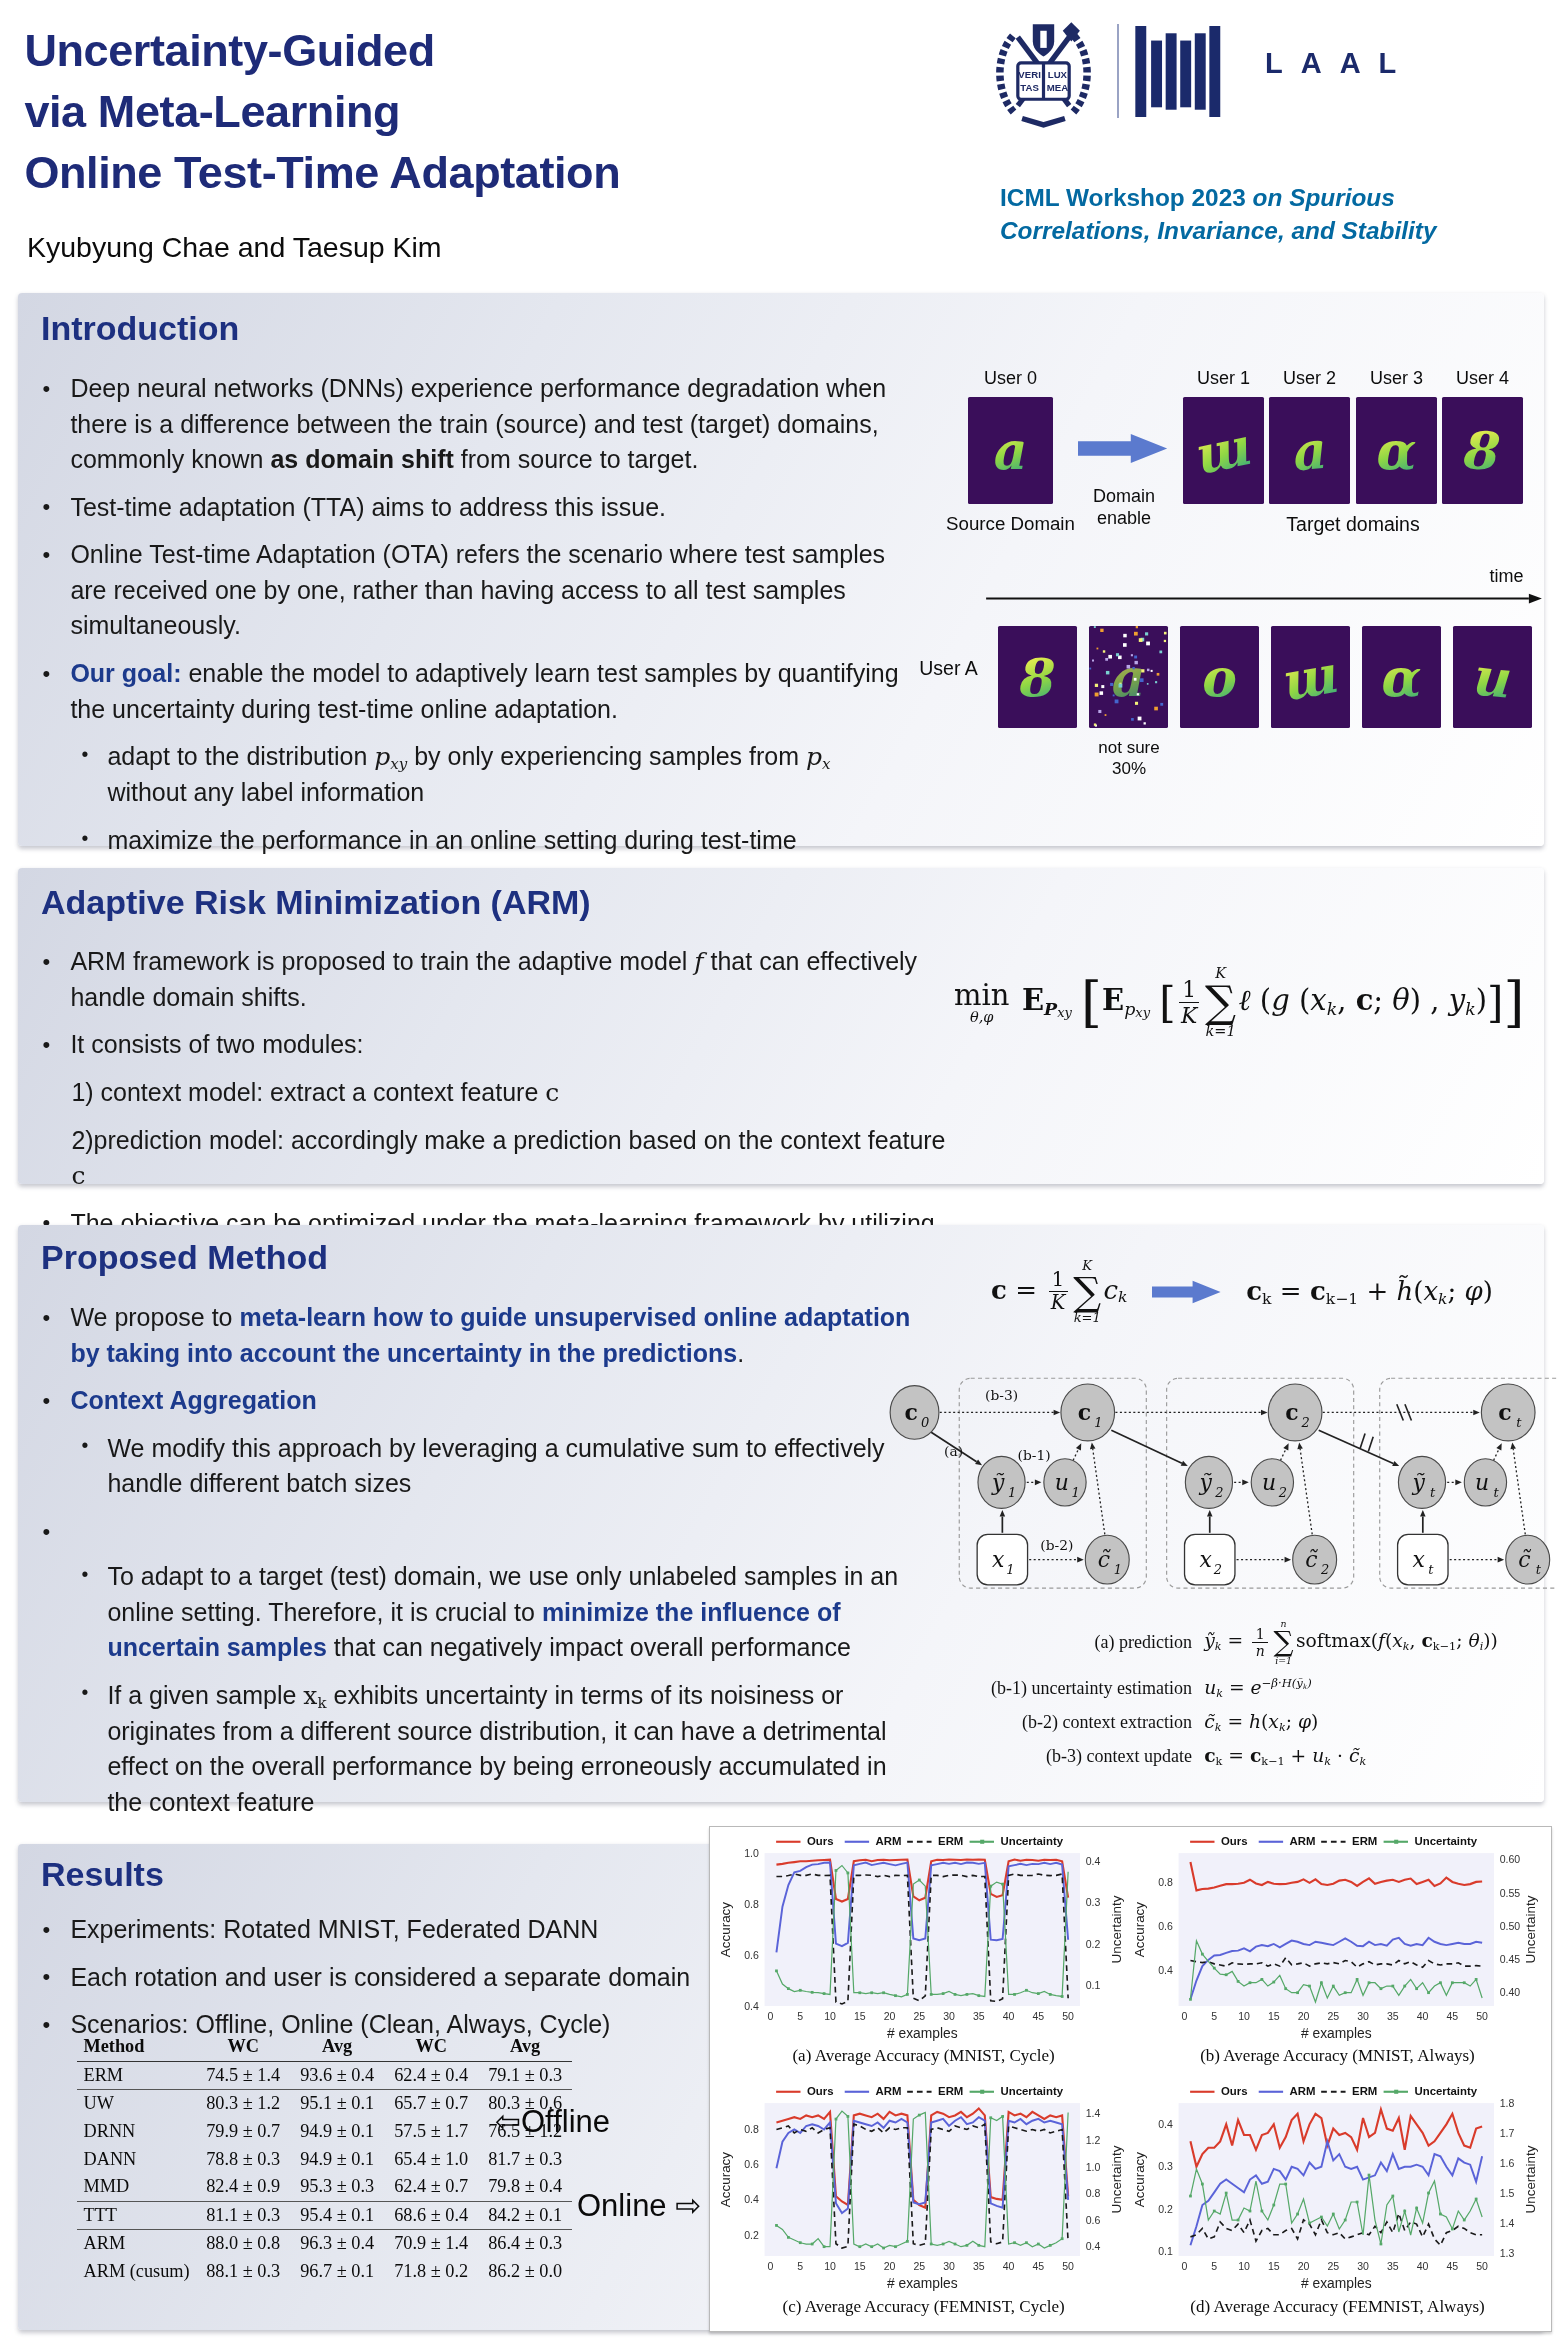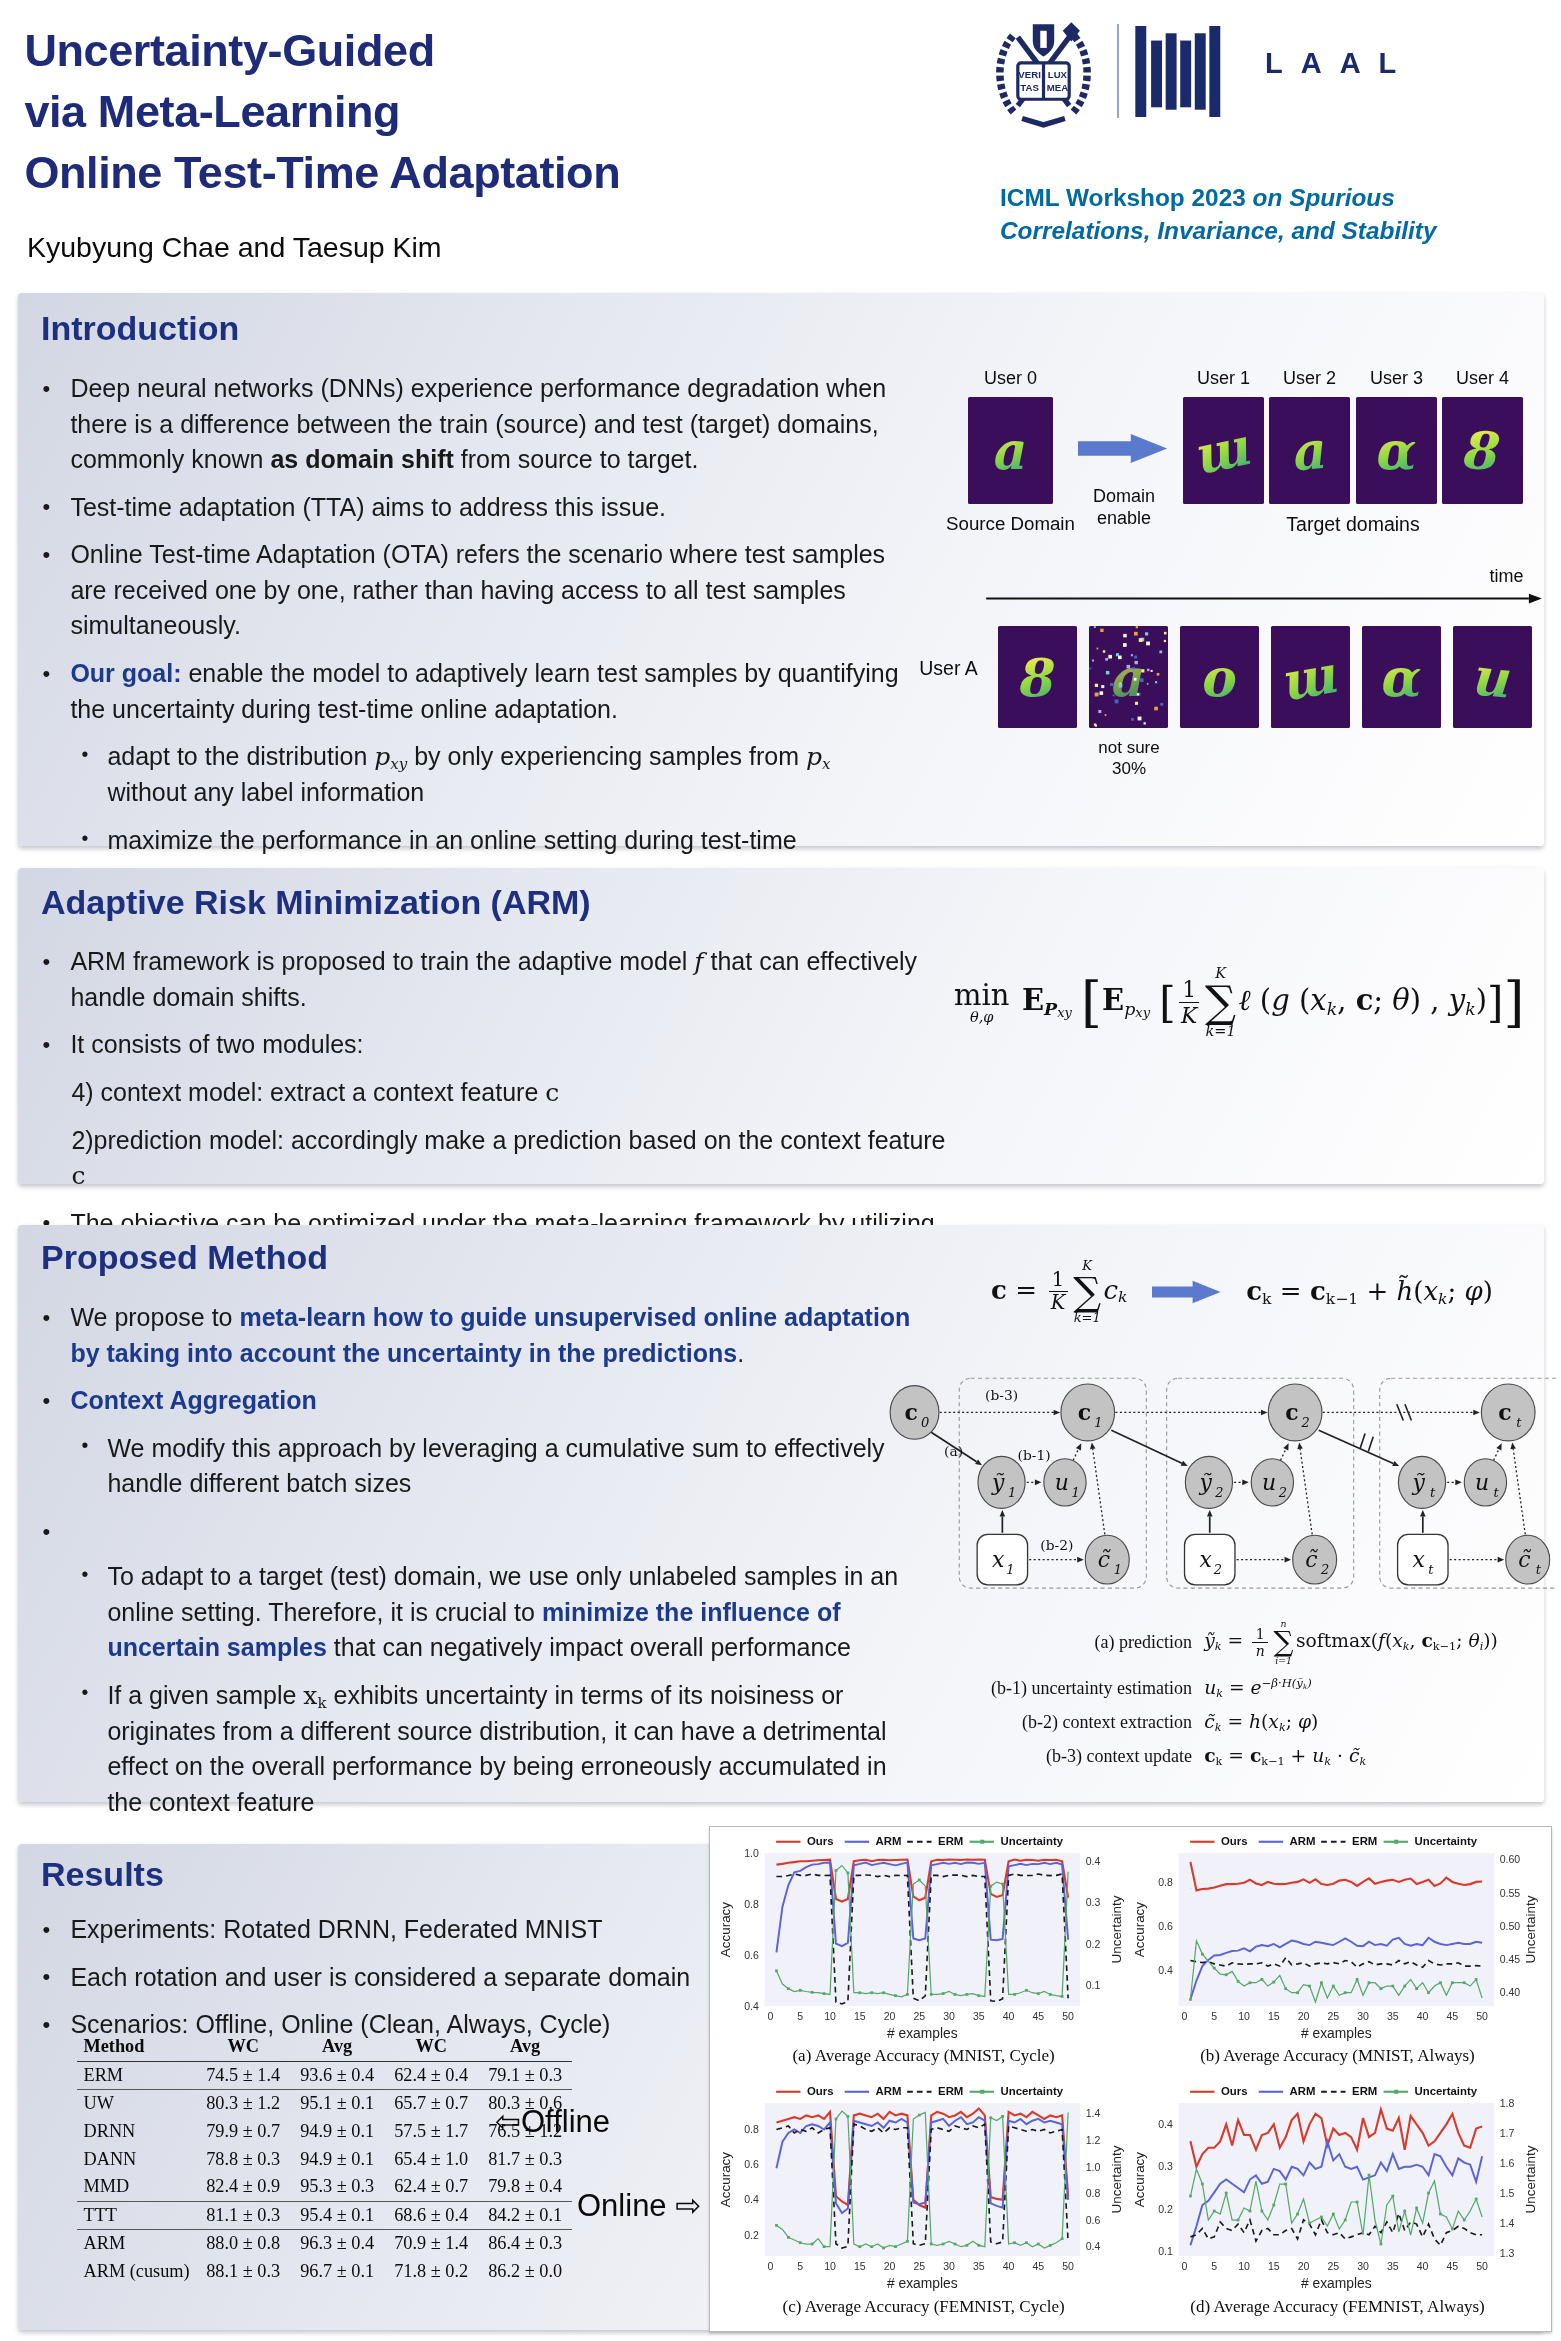--- a/index.html
+++ b/index.html
@@ -273,21 +273,21 @@
     <div class="bullets" style="left:24.4px;top:76px;width:919px;">
         <div class="bullet lvl1">
           <span class="dot">•</span>
           <span class="btext"><span>ARM framework is proposed to train the adaptive model </span><span class="m">f</span><span> that can effectively handle domain shifts.</span></span>
         </div>
         <div class="bullet lvl1">
           <span class="dot">•</span>
           <span class="btext"><span>It consists of two modules:</span></span>
         </div>
         <div class="bullet lvl0">
-          <span class="btext"><span>4) context model: extract a context feature </span><span class="mr">c</span></span>
+          <span class="btext"><span>1) context model: extract a context feature </span><span class="mr">c</span></span>
         </div>
         <div class="bullet lvl0">
           <span class="btext"><span>2)prediction model: accordingly make a prediction based on the context feature </span><span class="mr">c</span></span>
         </div>
         <div class="bullet lvl1">
           <span class="dot">•</span>
           <span class="btext"><span>The objective can be optimized under the meta-learning framework by utilizing multiple episodes.</span></span>
         </div>
       </div>
     <div class="formula" style="position:absolute;left:919px;top:98px;width:602px;text-align:center;font-size:29px;"><span class="stack">
@@ -475,21 +475,21 @@
           <div class="eqformula"><span class="mb">c</span><span class="mr sb">k</span><span class="mr"> = </span><span class="mb">c</span><span class="mr sb">k−1</span><span class="mr"> + </span><span class="m">u</span><span class="m sb">k</span><span class="mr"> · </span><span class="m">c̃</span><span class="m sb">k</span></div>
         </div>
       </div>
   </section>
 
   <section class="panel" style="top:1844px;height:486px;">
     <h2 style="top:11.4px;">Results</h2>
     <div class="bullets" style="left:24.4px;top:68px;width:691px;">
         <div class="bullet lvl1">
           <span class="dot">•</span>
-          <span class="btext"><span>Experiments: Rotated DRNN, Federated MNIST</span></span>
+          <span class="btext"><span>Experiments: Rotated MNIST, Federated DANN</span></span>
         </div>
         <div class="bullet lvl1">
           <span class="dot">•</span>
           <span class="btext"><span>Each rotation and user is considered a separate domain</span></span>
         </div>
         <div class="bullet lvl1">
           <span class="dot">•</span>
           <span class="btext"><span>Scenarios: Offline, Online (Clean, Always, Cycle)</span></span>
         </div>
       </div>

